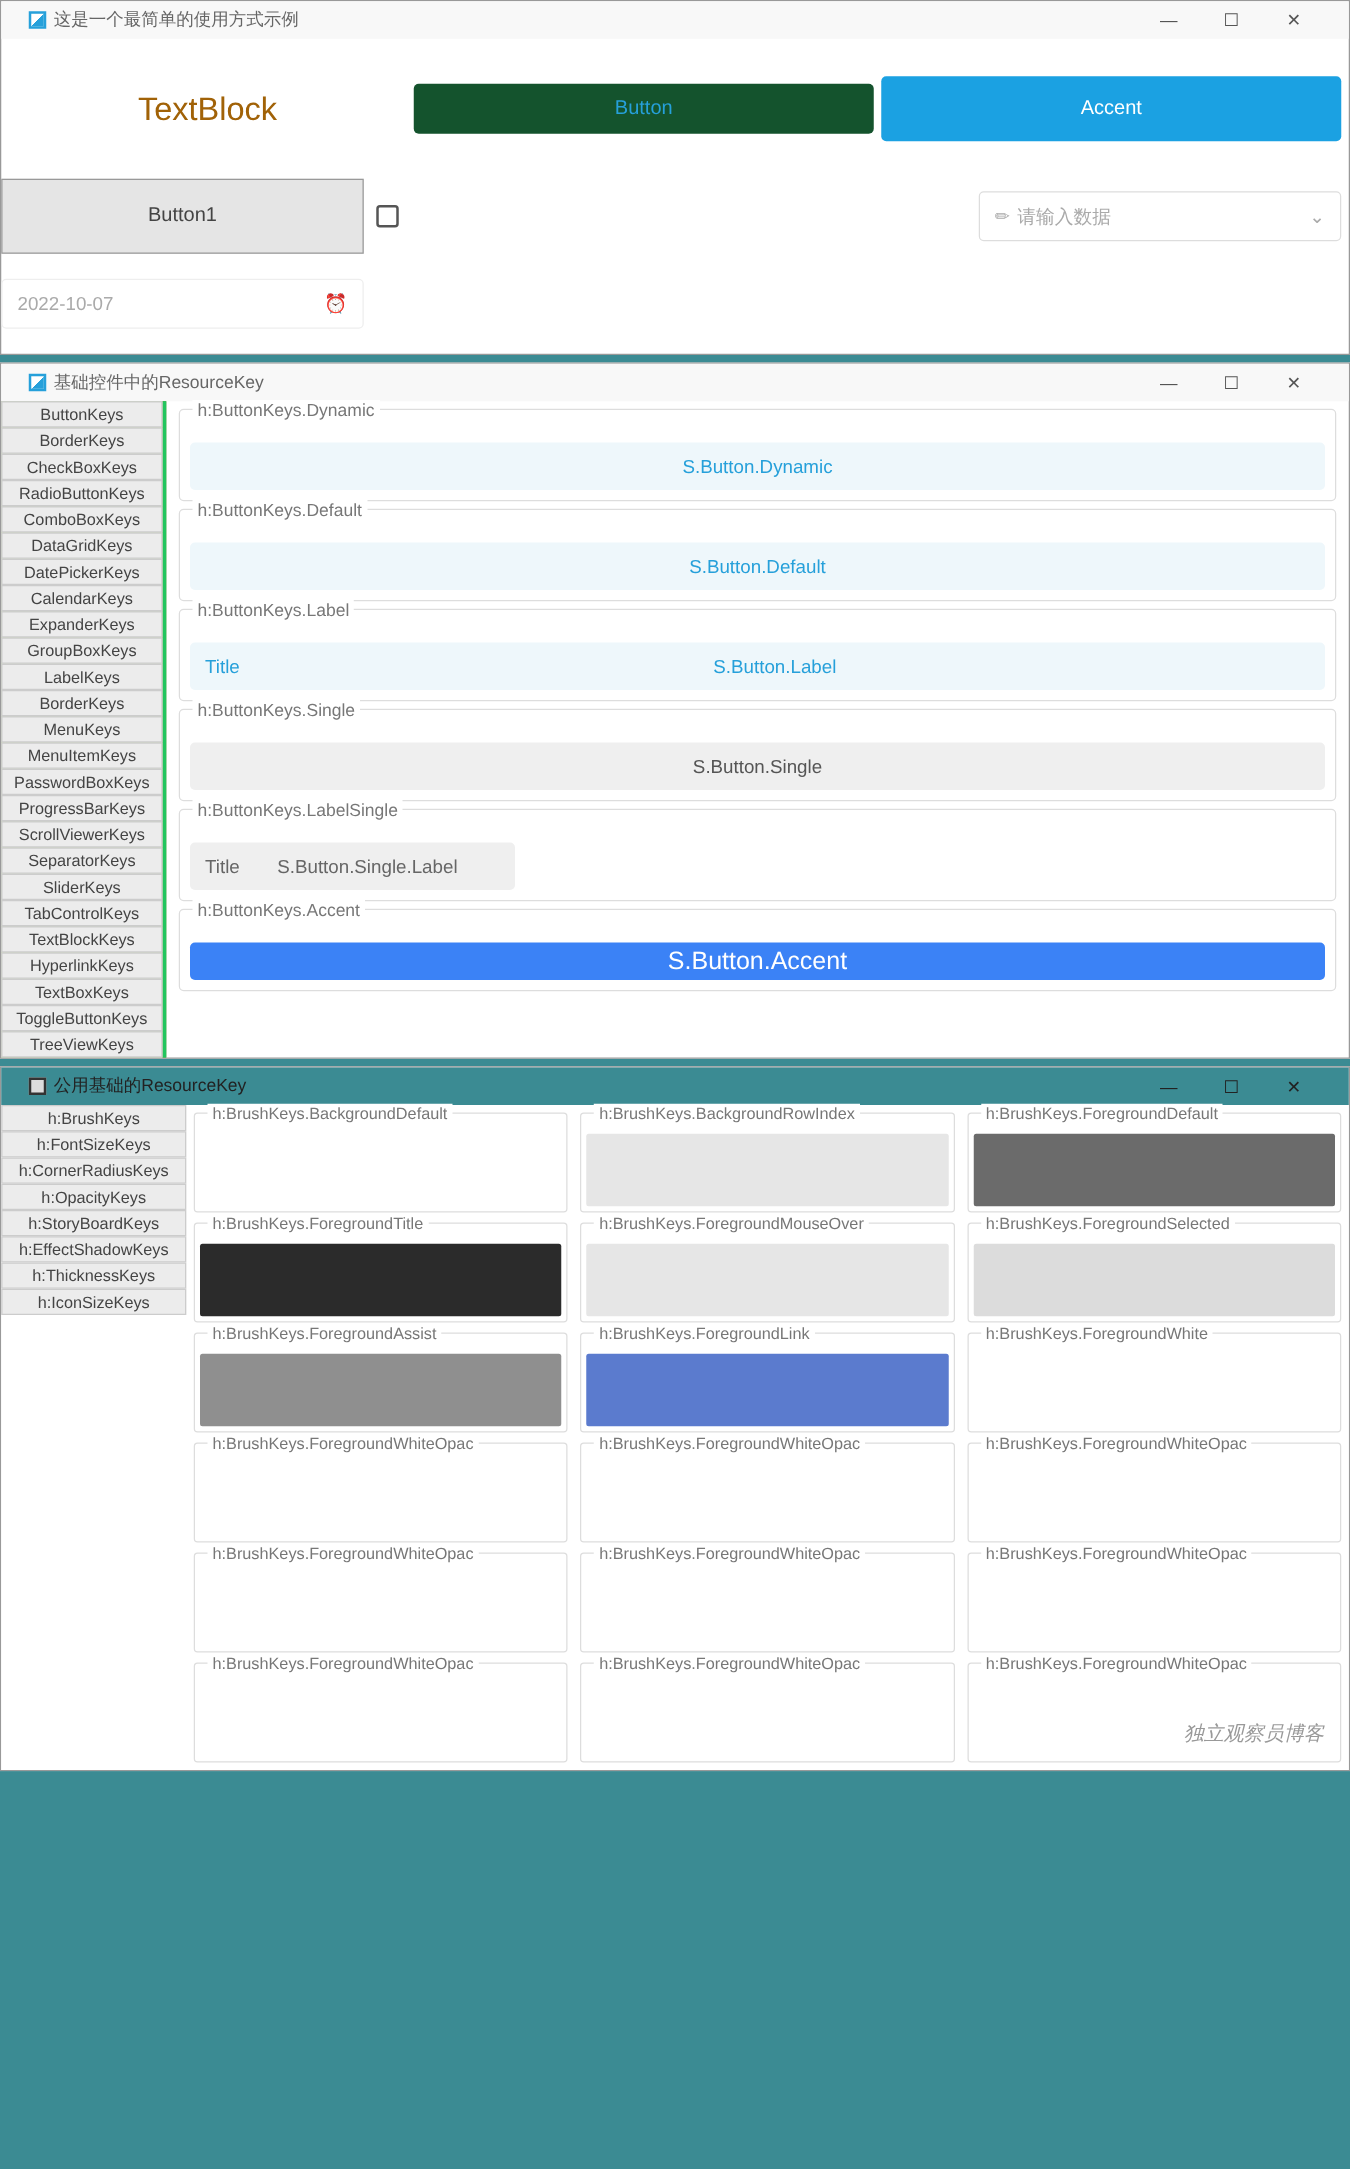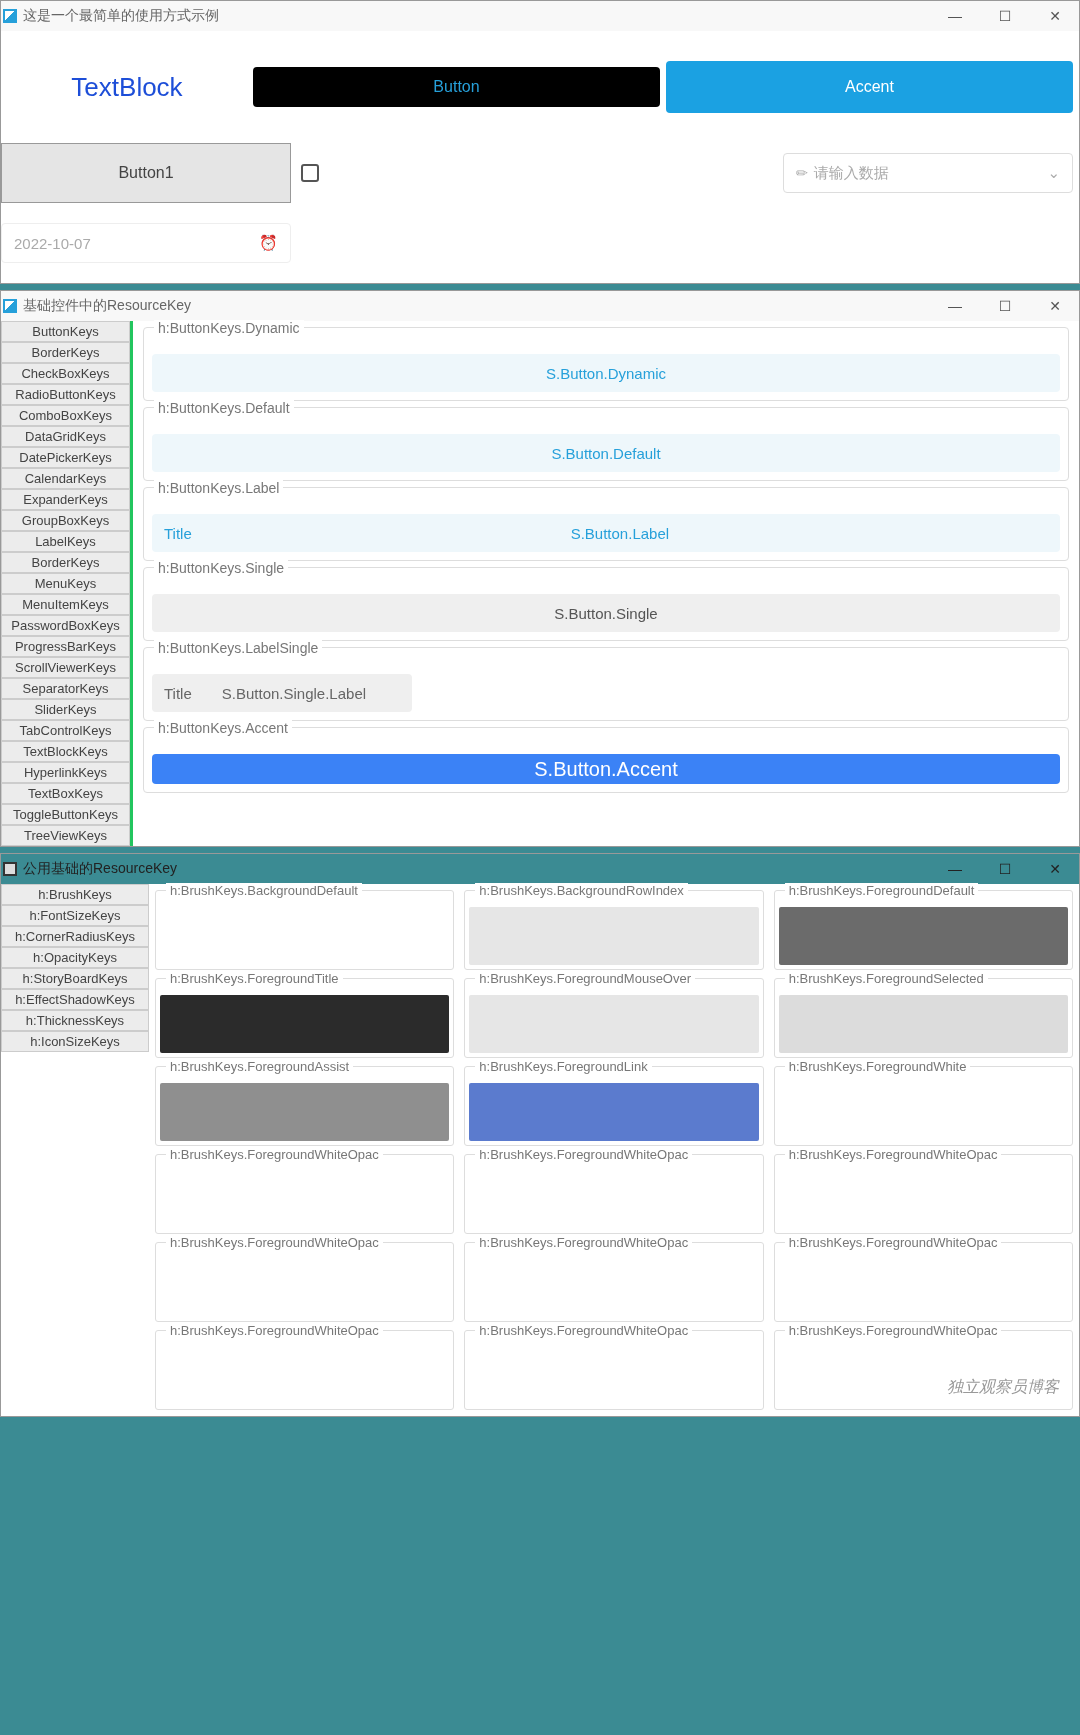--- a/index.html
+++ b/index.html
@@ -1,29 +1,29 @@
 <!DOCTYPE html>
 <html><head>
 <meta charset="utf-8">
 <style>
 *{box-sizing:border-box;margin:0;padding:0;font-family:"Microsoft YaHei","Segoe UI",sans-serif}
 body{background:#3b8b93;width:1080px;display:flex;flex-direction:column;gap:6px;padding:0}
 .window{background:#fff;border:1px solid #999;display:flex;flex-direction:column}
-.titlebar{height:30px;display:flex;align-items:center;gap:6px;padding:0 2px;background:#f8f8f8;color:#666;font-size:14px}
+.titlebar{height:30px;display:flex;align-items:center;gap:6px;padding:0 22px;background:#f8f8f8;color:#666;font-size:14px}
 .titlebar.dark{background:#3b8b93;color:#222}
 .titlebar .ticon{width:14px;height:14px;border:2px solid #26a0da;background:linear-gradient(135deg,#fff 0 50%,#26a0da 50%);flex-shrink:0}
 .titlebar.dark .ticon{border-color:#333;background:#ddd}
 .titlebar .spacer{flex:1}
 .titlebar .wbtn{width:44px;height:28px;display:flex;align-items:center;justify-content:center;color:#555;cursor:pointer}
 .titlebar.dark .wbtn{color:#222}
 
 .w1-body{padding:0}
 .w1-top{display:flex;align-items:center;padding:30px 0 30px 0}
-.w1-tb{width:252px;text-align:center;font-size:26px;color:#1d4ed8}
-.w1-bluebtn{flex:1;height:40px;background:#000000;color:#26a0da;display:flex;align-items:center;justify-content:center;font-size:16px;border-radius:4px;margin-right:6px;cursor:pointer}
+.w1-tb{width:330px;text-align:center;font-size:26px;color:#a16207}
+.w1-bluebtn{flex:1;height:40px;background:#14532d;color:#26a0da;display:flex;align-items:center;justify-content:center;font-size:16px;border-radius:4px;margin-right:6px;cursor:pointer}
 .w1-accent{flex:1;height:52px;background:#1ba1e2;color:#fff;display:flex;align-items:center;justify-content:center;font-size:16px;border-radius:4px;margin-right:6px;cursor:pointer}
 .w1-row2{display:flex;align-items:center;gap:10px}
 .w1-btn1{width:290px;height:60px;background:#e5e5e5;border:1px solid #999;display:flex;align-items:center;justify-content:center;font-size:16px;color:#444;cursor:pointer}
 .w1-chk{width:18px;height:18px;border:2px solid #555;border-radius:3px;cursor:pointer}
 .w1-combo{margin-left:auto;width:290px;height:40px;border:1px solid #ddd;border-radius:4px;display:flex;align-items:center;padding:0 12px;color:#aaa;font-size:15px;cursor:pointer;margin-right:6px}
 .w1-combo .ci{margin-left:auto;color:#aaa}
 .w1-row3{display:flex;padding:20px 0}
 .w1-date{width:290px;height:40px;border:1px solid #eee;border-radius:4px;display:flex;align-items:center;padding:0 12px;color:#aaa;font-size:15px}
 .w1-date .ci{margin-left:auto}
 

